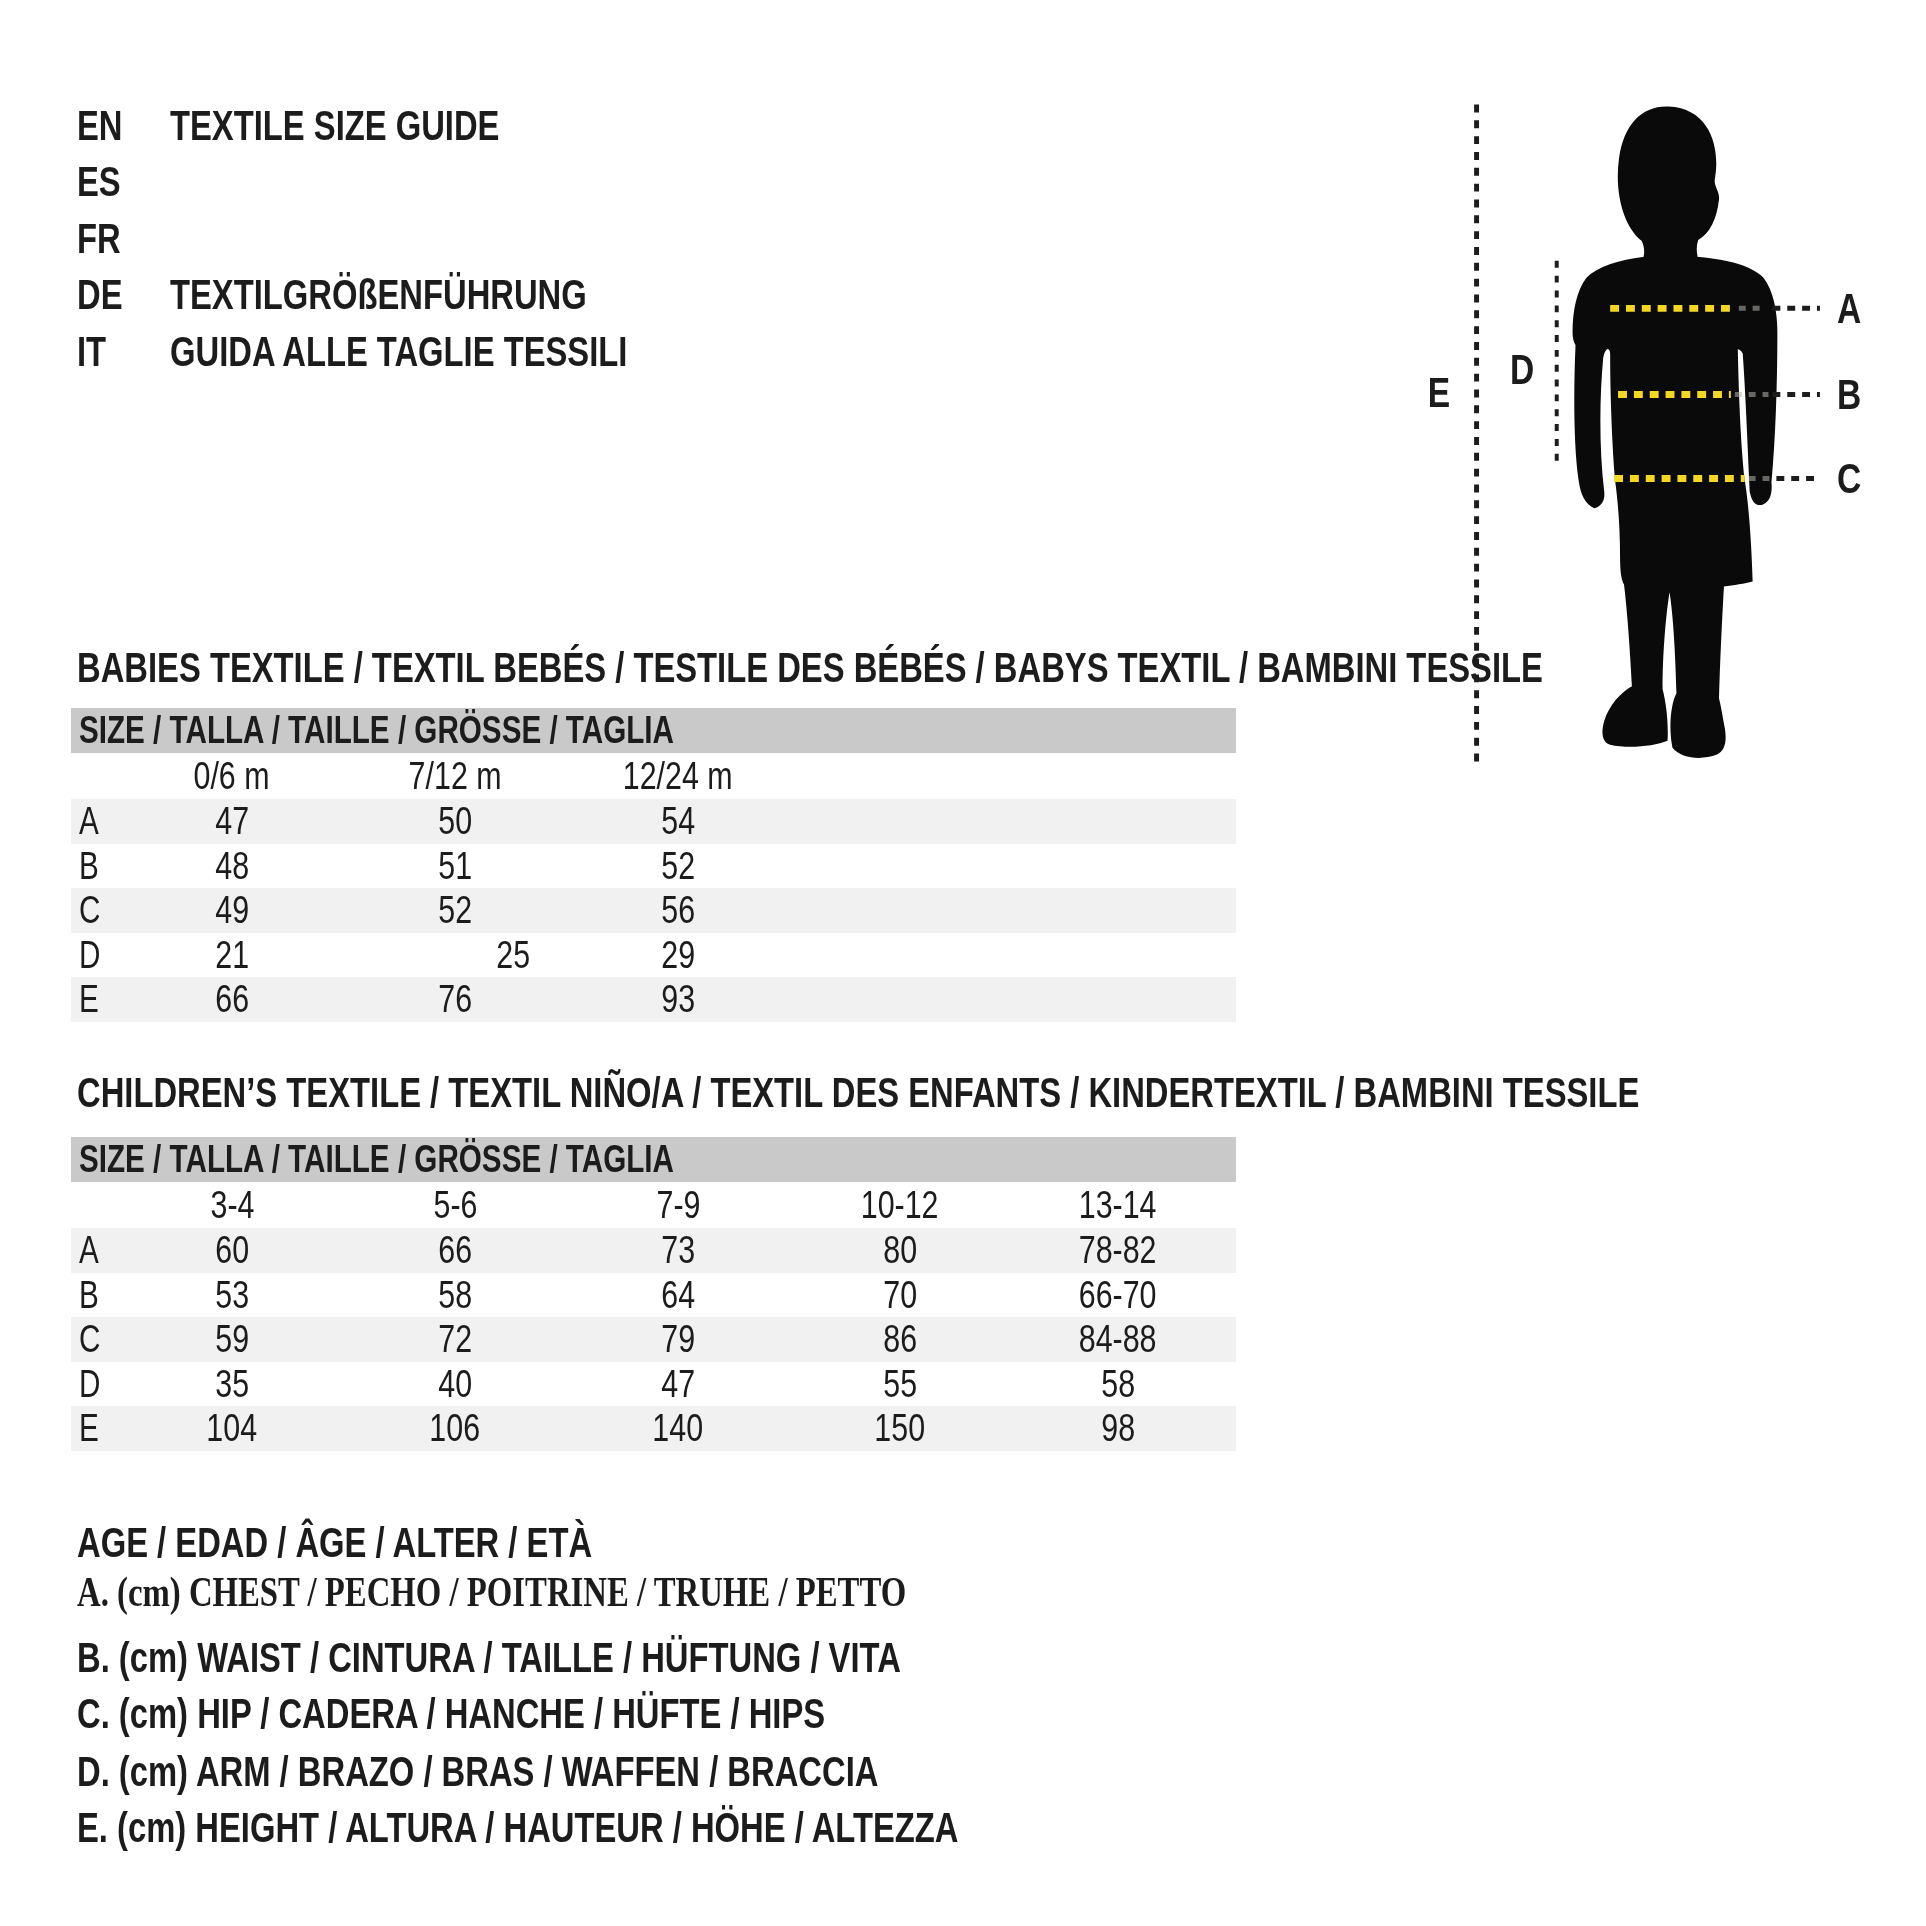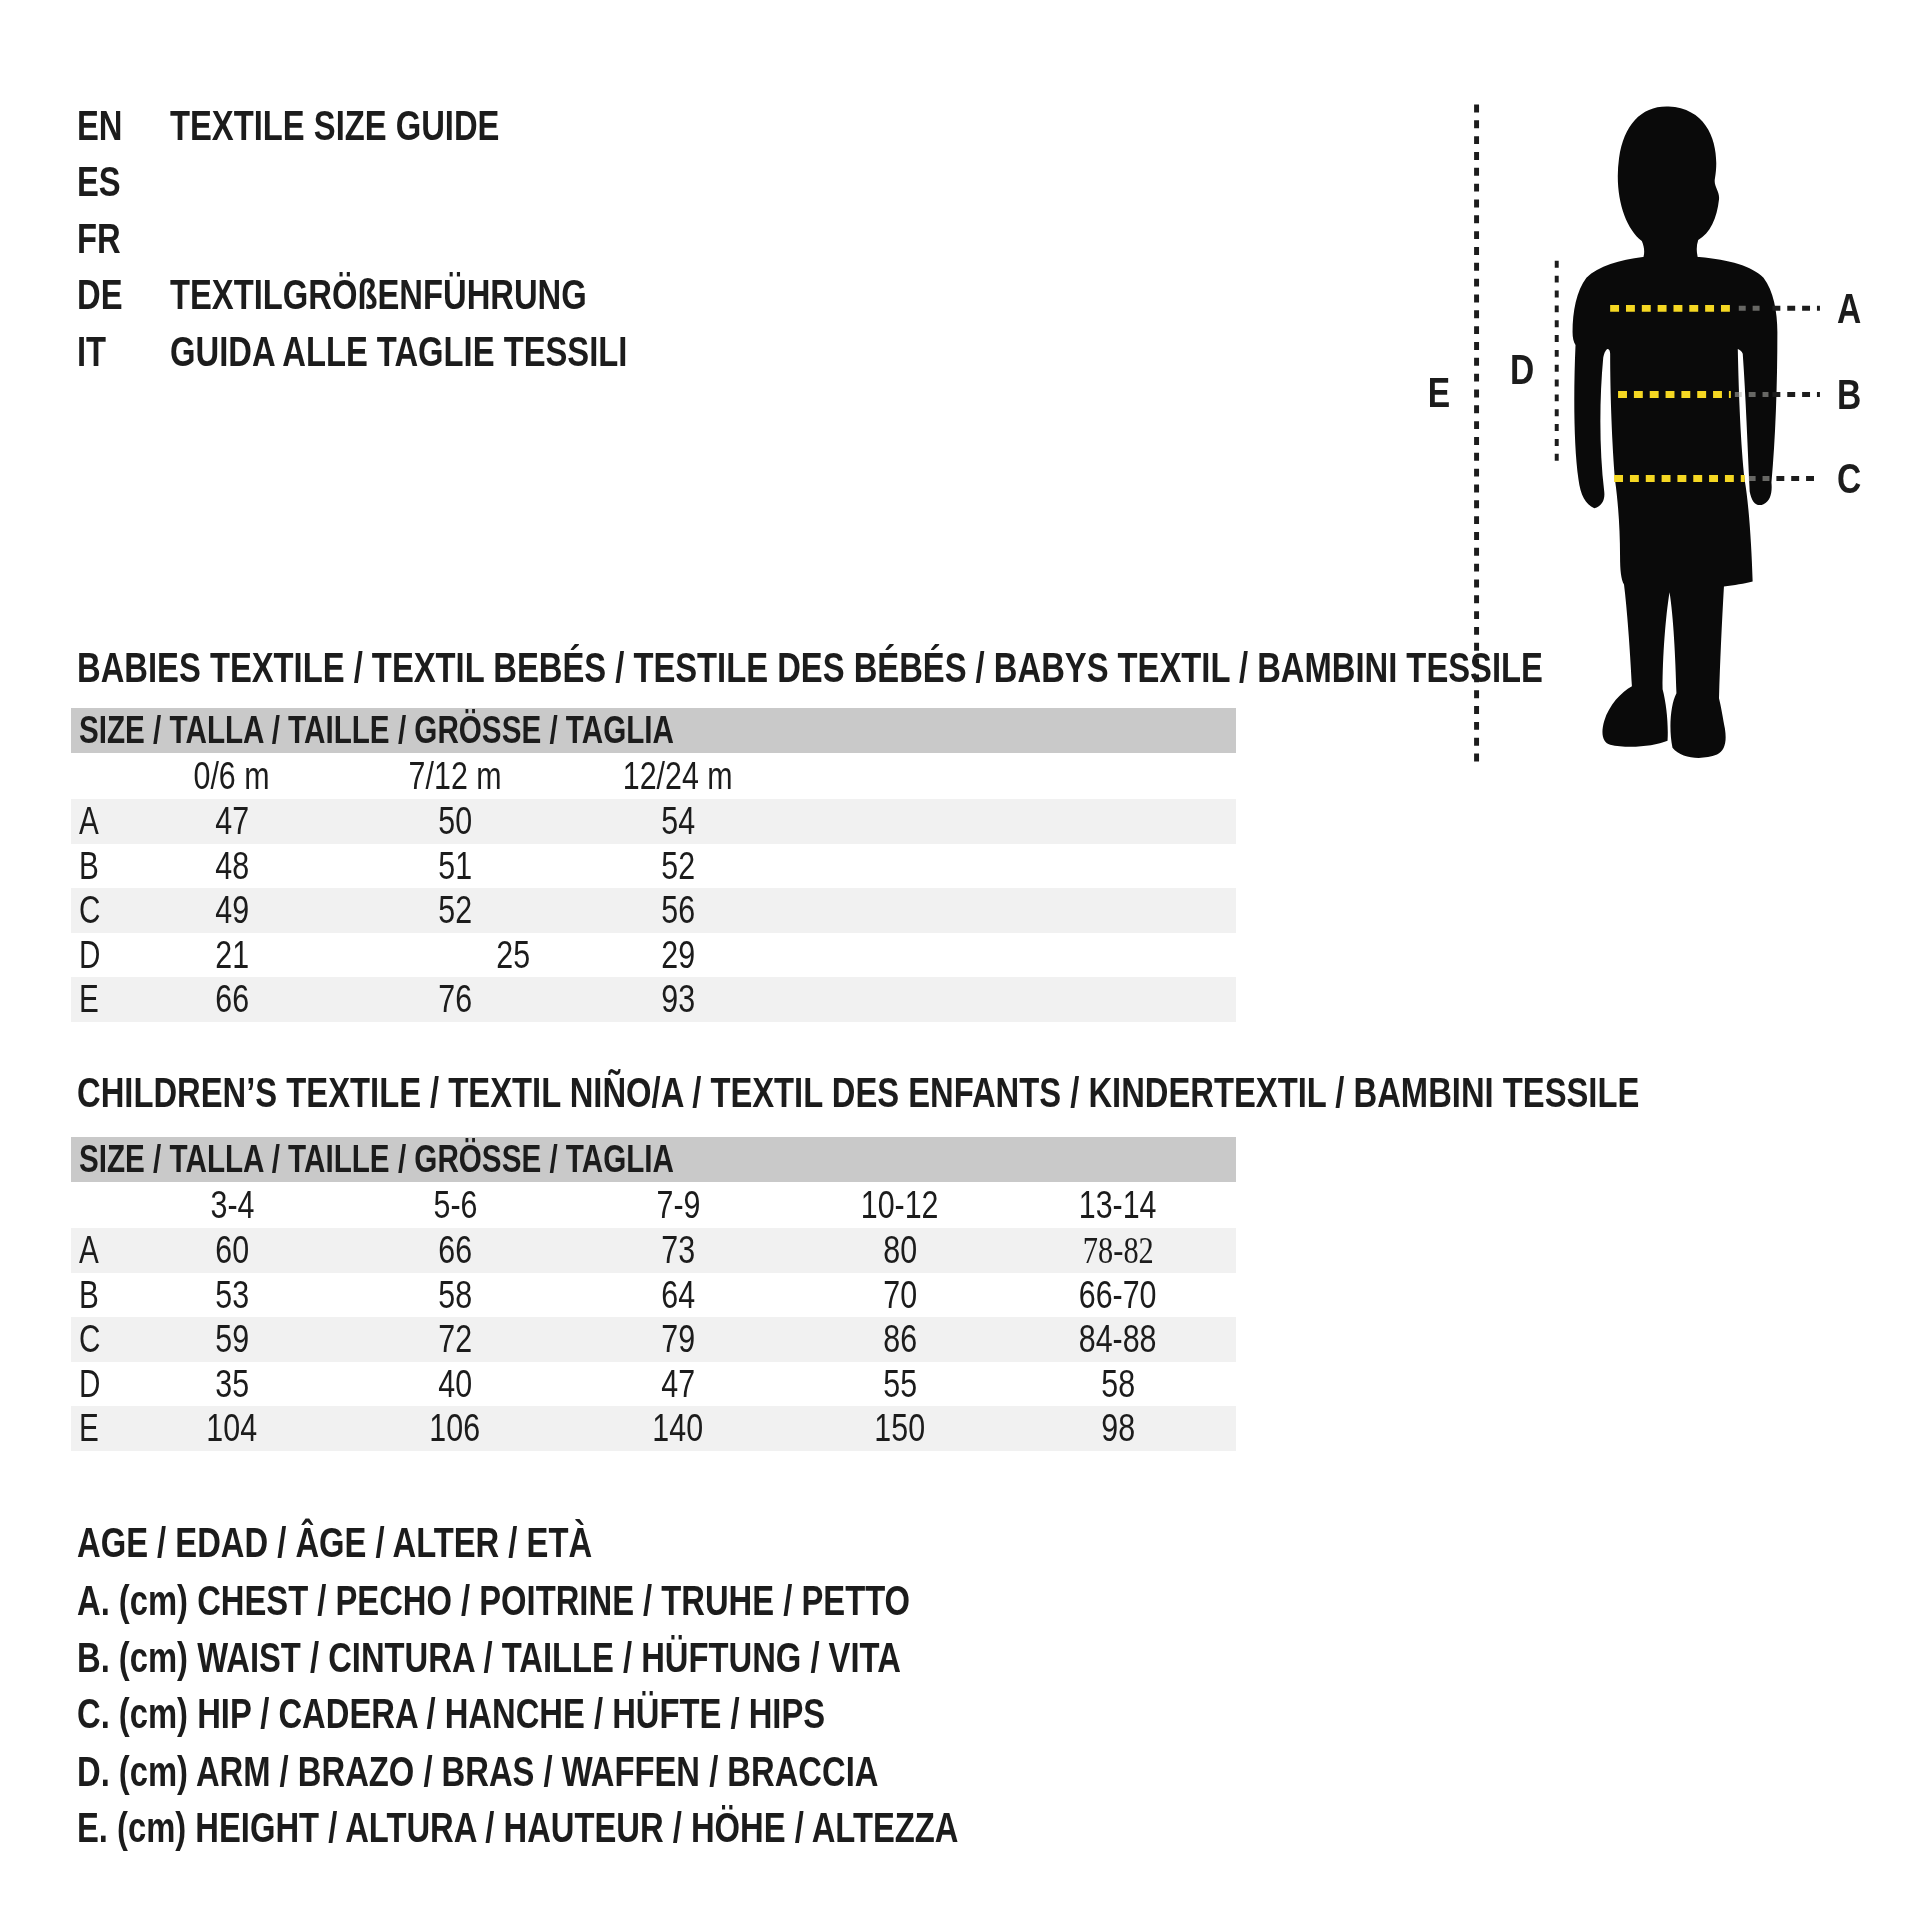--- a/index.html
+++ b/index.html
@@ -193,21 +193,21 @@
       <div class="cell" style="left:528px;"><span class="condc">7-9</span></div>
       <div class="cell" style="left:750px;"><span class="condc">10-12</span></div>
       <div class="cell" style="left:968px;"><span class="condc">13-14</span></div>
     </div>
     <div class="trow shaded" style="top:91px;">
       <div class="rowlabel"><span class="cond">A</span></div>
       <div class="cell" style="left:82px;"><span class="condc">60</span></div>
       <div class="cell" style="left:305px;"><span class="condc">66</span></div>
       <div class="cell" style="left:528px;"><span class="condc">73</span></div>
       <div class="cell" style="left:750px;"><span class="condc">80</span></div>
-      <div class="cell" style="left:968px;font-family:Liberation Serif, serif;"><span class="condc">78-82</span></div>
+      <div class="cell" style="left:968px;"><span class="condc">78-82</span></div>
     </div>
     <div class="trow" style="top:136px;">
       <div class="rowlabel"><span class="cond">B</span></div>
       <div class="cell" style="left:82px;"><span class="condc">53</span></div>
       <div class="cell" style="left:305px;"><span class="condc">58</span></div>
       <div class="cell" style="left:528px;"><span class="condc">64</span></div>
       <div class="cell" style="left:750px;"><span class="condc">70</span></div>
       <div class="cell" style="left:968px;"><span class="condc">66-70</span></div>
     </div>
     <div class="trow shaded" style="top:180px;">
@@ -232,21 +232,21 @@
       <div class="cell" style="left:305px;"><span class="condc">106</span></div>
       <div class="cell" style="left:528px;"><span class="condc">140</span></div>
       <div class="cell" style="left:750px;"><span class="condc">150</span></div>
       <div class="cell" style="left:968px;"><span class="condc">98</span></div>
     </div>
   </div>
 
   <div class="abs" style="left:77px;top:1517px;width:1089px;height:356px;">
     <div class="abs legrow" style="left:0;top:0;width:1089px;">
       <span class="cond">AGE / EDAD / ÂGE / ALTER / ETÀ</span></div>
-    <div class="abs legrow" style="left:0;top:58px;width:1089px;">
+    <div class="abs legrow" style="left:0;top:50px;width:1089px;font-family:Liberation Serif, serif;">
       <span class="cond">A. (cm) CHEST / PECHO / POITRINE / TRUHE / PETTO</span></div>
     <div class="abs legrow" style="left:0;top:115px;width:1089px;">
       <span class="cond">B. (cm) WAIST / CINTURA / TAILLE / HÜFTUNG / VITA</span></div>
     <div class="abs legrow" style="left:0;top:171px;width:1089px;">
       <span class="cond">C. (cm) HIP / CADERA / HANCHE / HÜFTE / HIPS</span></div>
     <div class="abs legrow" style="left:0;top:229px;width:1089px;">
       <span class="cond">D. (cm) ARM / BRAZO / BRAS / WAFFEN / BRACCIA</span></div>
     <div class="abs legrow" style="left:0;top:285px;width:1089px;">
       <span class="cond">E. (cm) HEIGHT / ALTURA / HAUTEUR / HÖHE / ALTEZZA</span></div>
   </div>

